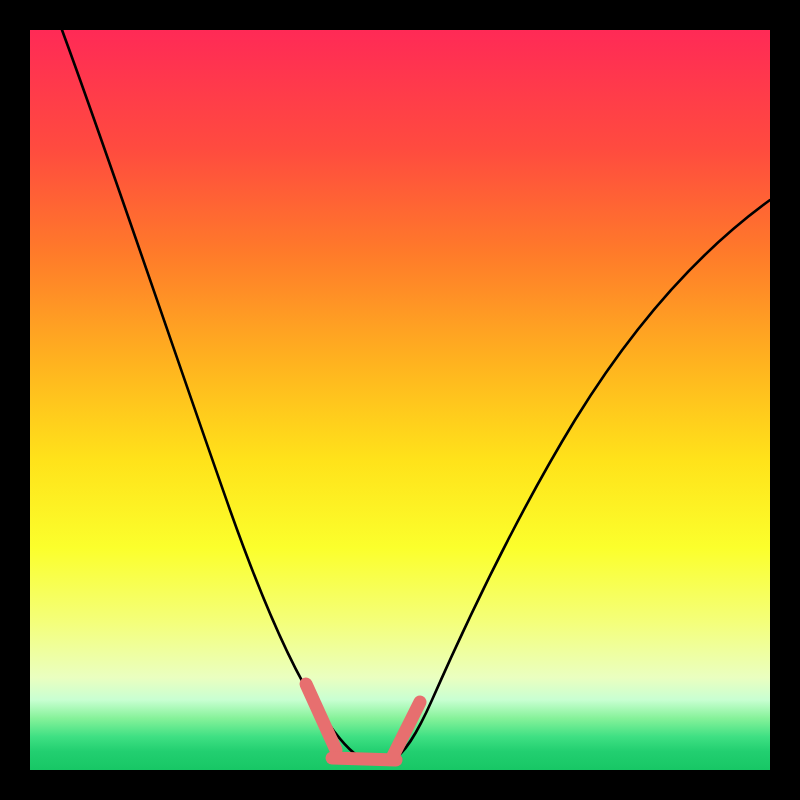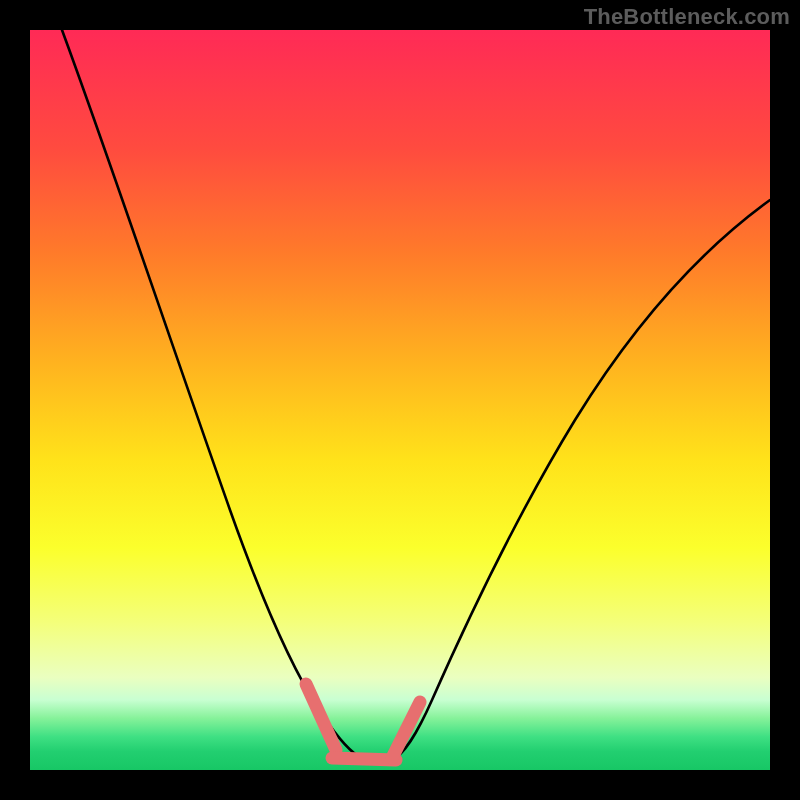--- a/index.html
+++ b/index.html
@@ -19,21 +19,20 @@
     font-weight: 600;
     color: #5c5c5c;
     letter-spacing: 0.2px;
   }
   svg { display: block; }
 </style>
 </head>
 <body>
 
 <div class="stage">
-  <div class="watermark">TheBottleneck.com</div>
 
   <svg width="800" height="800" viewBox="0 0 800 800">
     <defs>
       <linearGradient id="bg" x1="0" y1="0" x2="0" y2="1">
         <stop offset="0" stop-color="#ff2a56"></stop>
         <stop offset="0.16" stop-color="#ff4b3f"></stop>
         <stop offset="0.30" stop-color="#ff7a2a"></stop>
         <stop offset="0.45" stop-color="#ffb31f"></stop>
         <stop offset="0.58" stop-color="#ffe21a"></stop>
         <stop offset="0.70" stop-color="#fbff2c"></stop>

